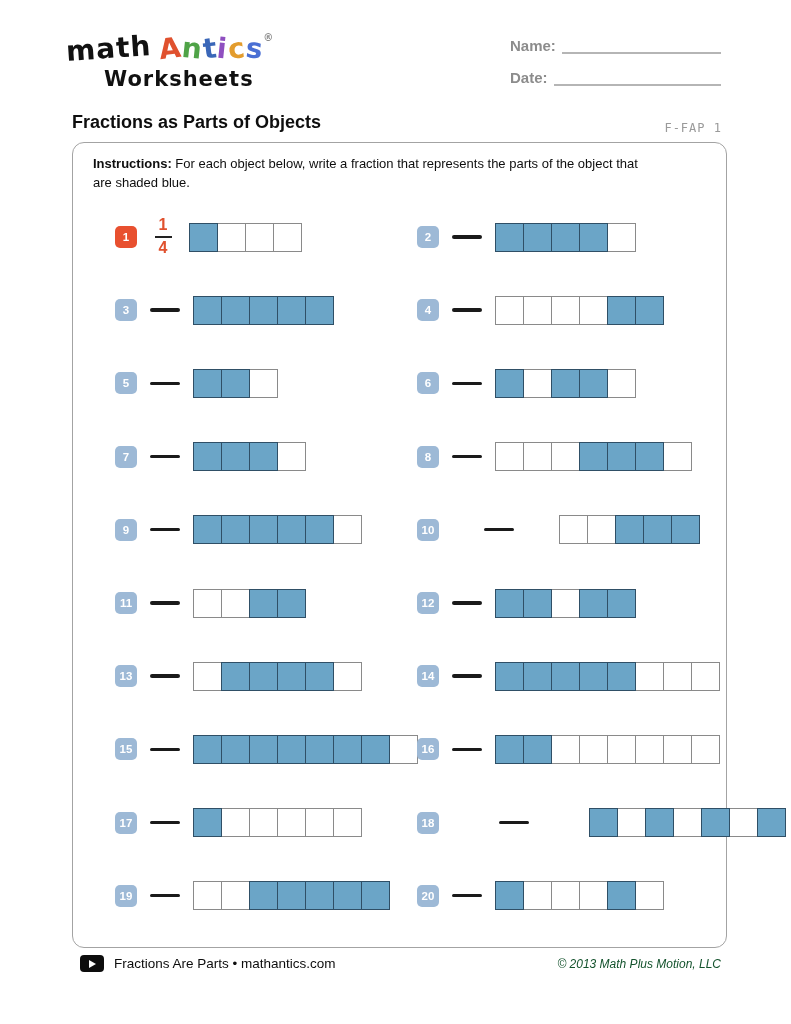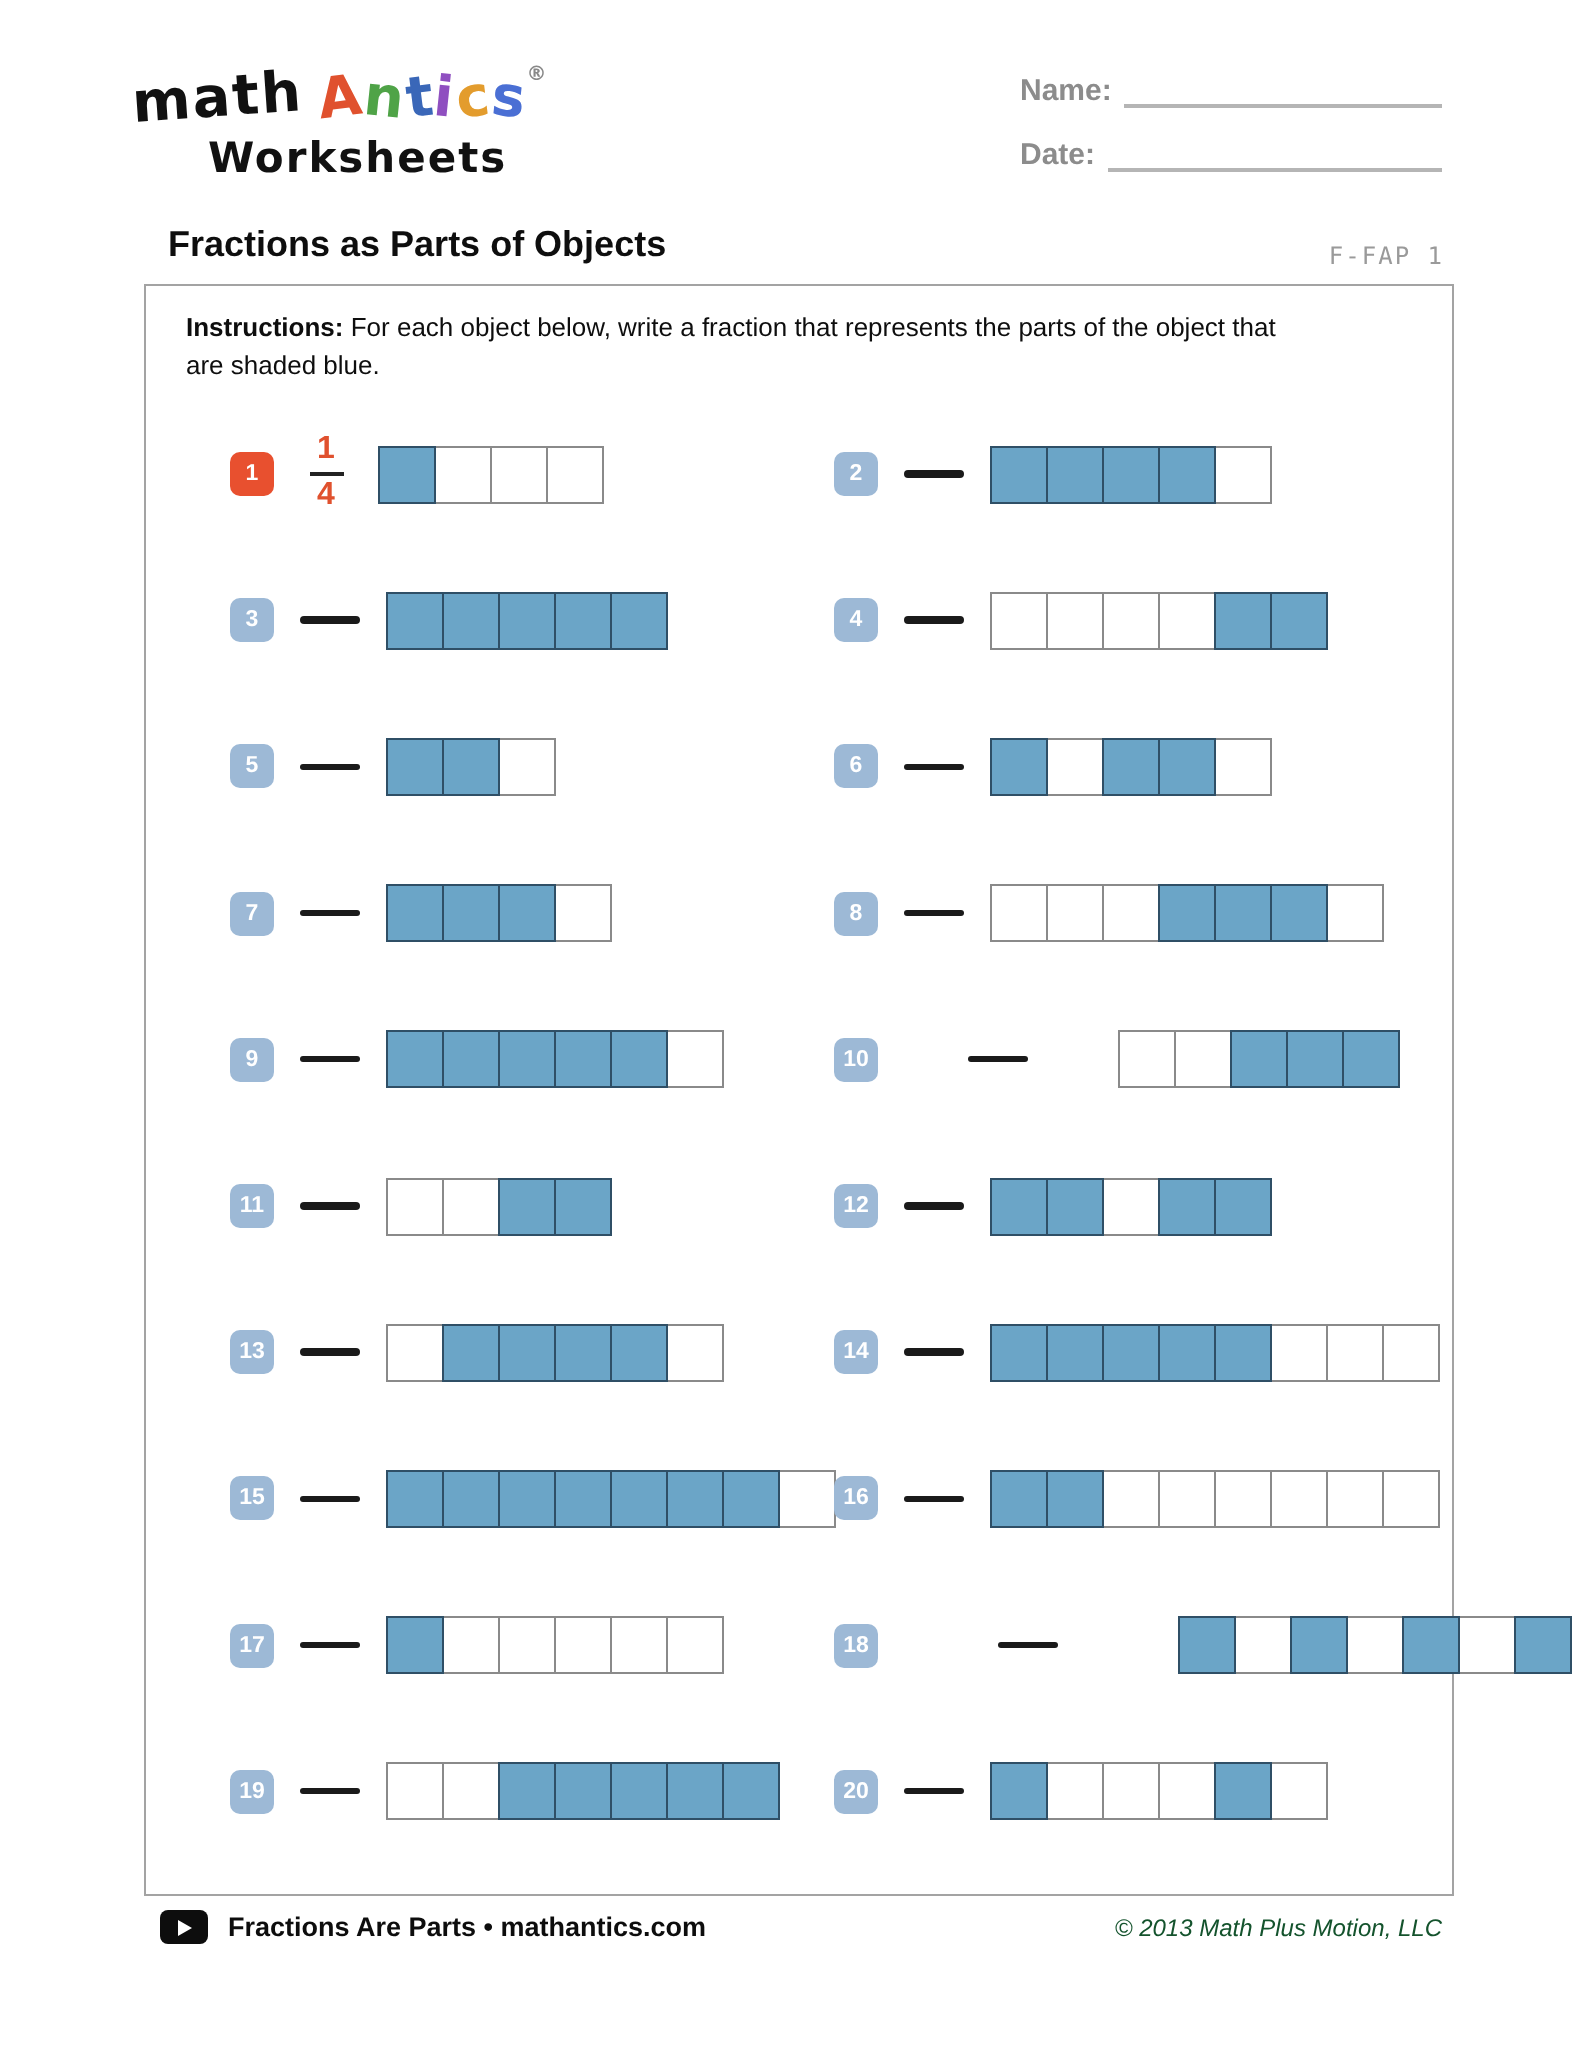--- a/index.html
+++ b/index.html
@@ -15,27 +15,27 @@
   .logo-reg{font-size:10px;color:#888;vertical-align:top;}
   .logo-sub{font-size:21px;font-weight:700;color:#111;margin:2px 0 0 38px;
             font-family:"DejaVu Sans",sans-serif;letter-spacing:1px;}
 
   
   .field{position:absolute;left:510px;width:211px;display:flex;align-items:flex-end;}
   .field-label{font-size:15px;font-weight:700;color:#8c8c8c;padding-right:6px;}
   .field-line{flex:1;border-bottom:2px solid #b5b5b5;height:16px;}
 
   
-  .title{position:absolute;left:84px;top:112px;font-size:18px;font-weight:700;color:#0e0e0e;}
+  .title{position:absolute;left:72px;top:112px;font-size:18px;font-weight:700;color:#0e0e0e;}
   .code{position:absolute;right:69px;top:121px;font-size:12px;color:#9a9a9a;
         font-family:"DejaVu Sans Mono",monospace;letter-spacing:1px;}
 
   
   .box{position:absolute;left:72px;top:142px;width:655px;height:806px;
-       border:1.5px solid #a3a3a3;border-radius:0;box-sizing:border-box;background:#fff;}
+       border:1.5px solid #a3a3a3;border-radius:12px;box-sizing:border-box;background:#fff;}
   .instructions{margin:12px 0 0 20px;max-width:560px;font-size:13px;color:#0e0e0e;line-height:1.45;}
   .instructions b{font-weight:700;}
 
   
   #problems{position:absolute;left:0;top:0;right:0;bottom:0;}
   .problem{position:absolute;display:flex;align-items:center;height:30px;}
   .badge{width:22px;height:22px;border-radius:5px;background:var(--badge-blue);
          color:#fff;font-size:11.5px;font-weight:700;display:flex;align-items:center;
          justify-content:center;margin-right:13px;flex:0 0 auto;}
   .badge-red{background:var(--badge-red);}
@@ -45,21 +45,21 @@
   .frac-line{width:17px;height:2px;background:#222;margin:2px auto;}
   .bar{display:flex;}
   .cell{width:29px;height:29px;background:#fff;border:1px solid var(--cell-border-empty);
         margin-left:-1px;box-sizing:border-box;position:relative;}
   .cell:first-child{margin-left:0;}
   .cell.shaded{background:var(--cell-fill);border-color:var(--cell-border-shaded);z-index:1;}
 
   
   .footer{position:absolute;left:80px;right:70px;top:955px;display:flex;
           align-items:center;justify-content:space-between;}
-  .footer-left{display:flex;align-items:center;font-size:13.5px;font-weight:700;color:#0d0d0d;}
+  .footer-left{display:flex;align-items:center;font-size:13.5px;font-weight:400;color:#0d0d0d;}
   .play-icon{width:24px;height:17px;background:#0d0d0d;border-radius:4px;
              display:inline-flex;align-items:center;justify-content:center;margin-right:10px;}
   .play-tri{width:0;height:0;border-left:7px solid #fff;border-top:4.5px solid transparent;
             border-bottom:4.5px solid transparent;margin-left:1px;}
   .footer-right{font-size:12px;font-style:italic;color:#14532d;}
 </style>
 </head>
 <body>
 
 <div class="page">

